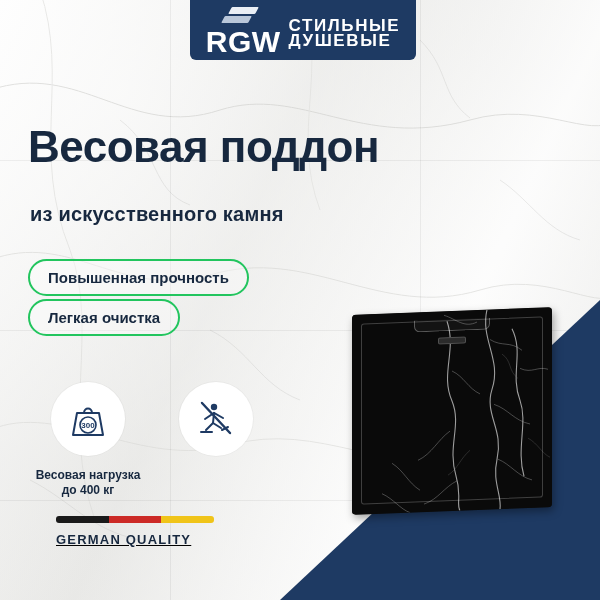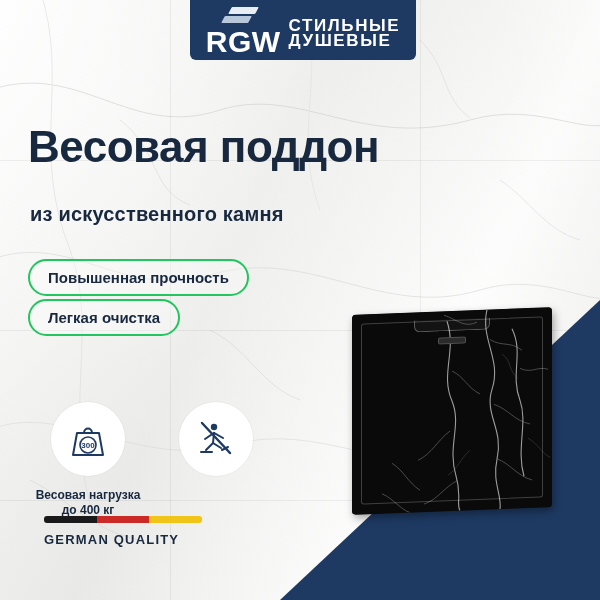--- a/index.html
+++ b/index.html
@@ -150,21 +150,21 @@
     background: rgba(255,255,255,0.35);
     white-space: nowrap;
   }
   .pill-1 { top: 259px; }
   .pill-2 { top: 299px; }
 
   
   .features {
     position: absolute;
     left: 24px;
-    top: 402px;
+    top: 382px;
     display: flex;
   }
   .feature {
     width: 128px;
     text-align: center;
   }
   .feature-circle {
     width: 74px;
     height: 74px;
     border-radius: 50%;
@@ -179,23 +179,24 @@
     font-size: 12px;
     font-weight: bold;
     color: #17283f;
     line-height: 15px;
     white-space: pre-line;
   }
 
   
   .german {
     position: absolute;
-    left: 44px;
+    left: 56px;
     top: 516px;
     width: 160px;
+    text-decoration: underline;
   }
   .flag {
     display: flex;
     height: 7px;
     width: 158px;
     border-radius: 3px;
     overflow: hidden;
     margin-bottom: 9px;
   }
   .flag i { flex: 1; display: block; }

